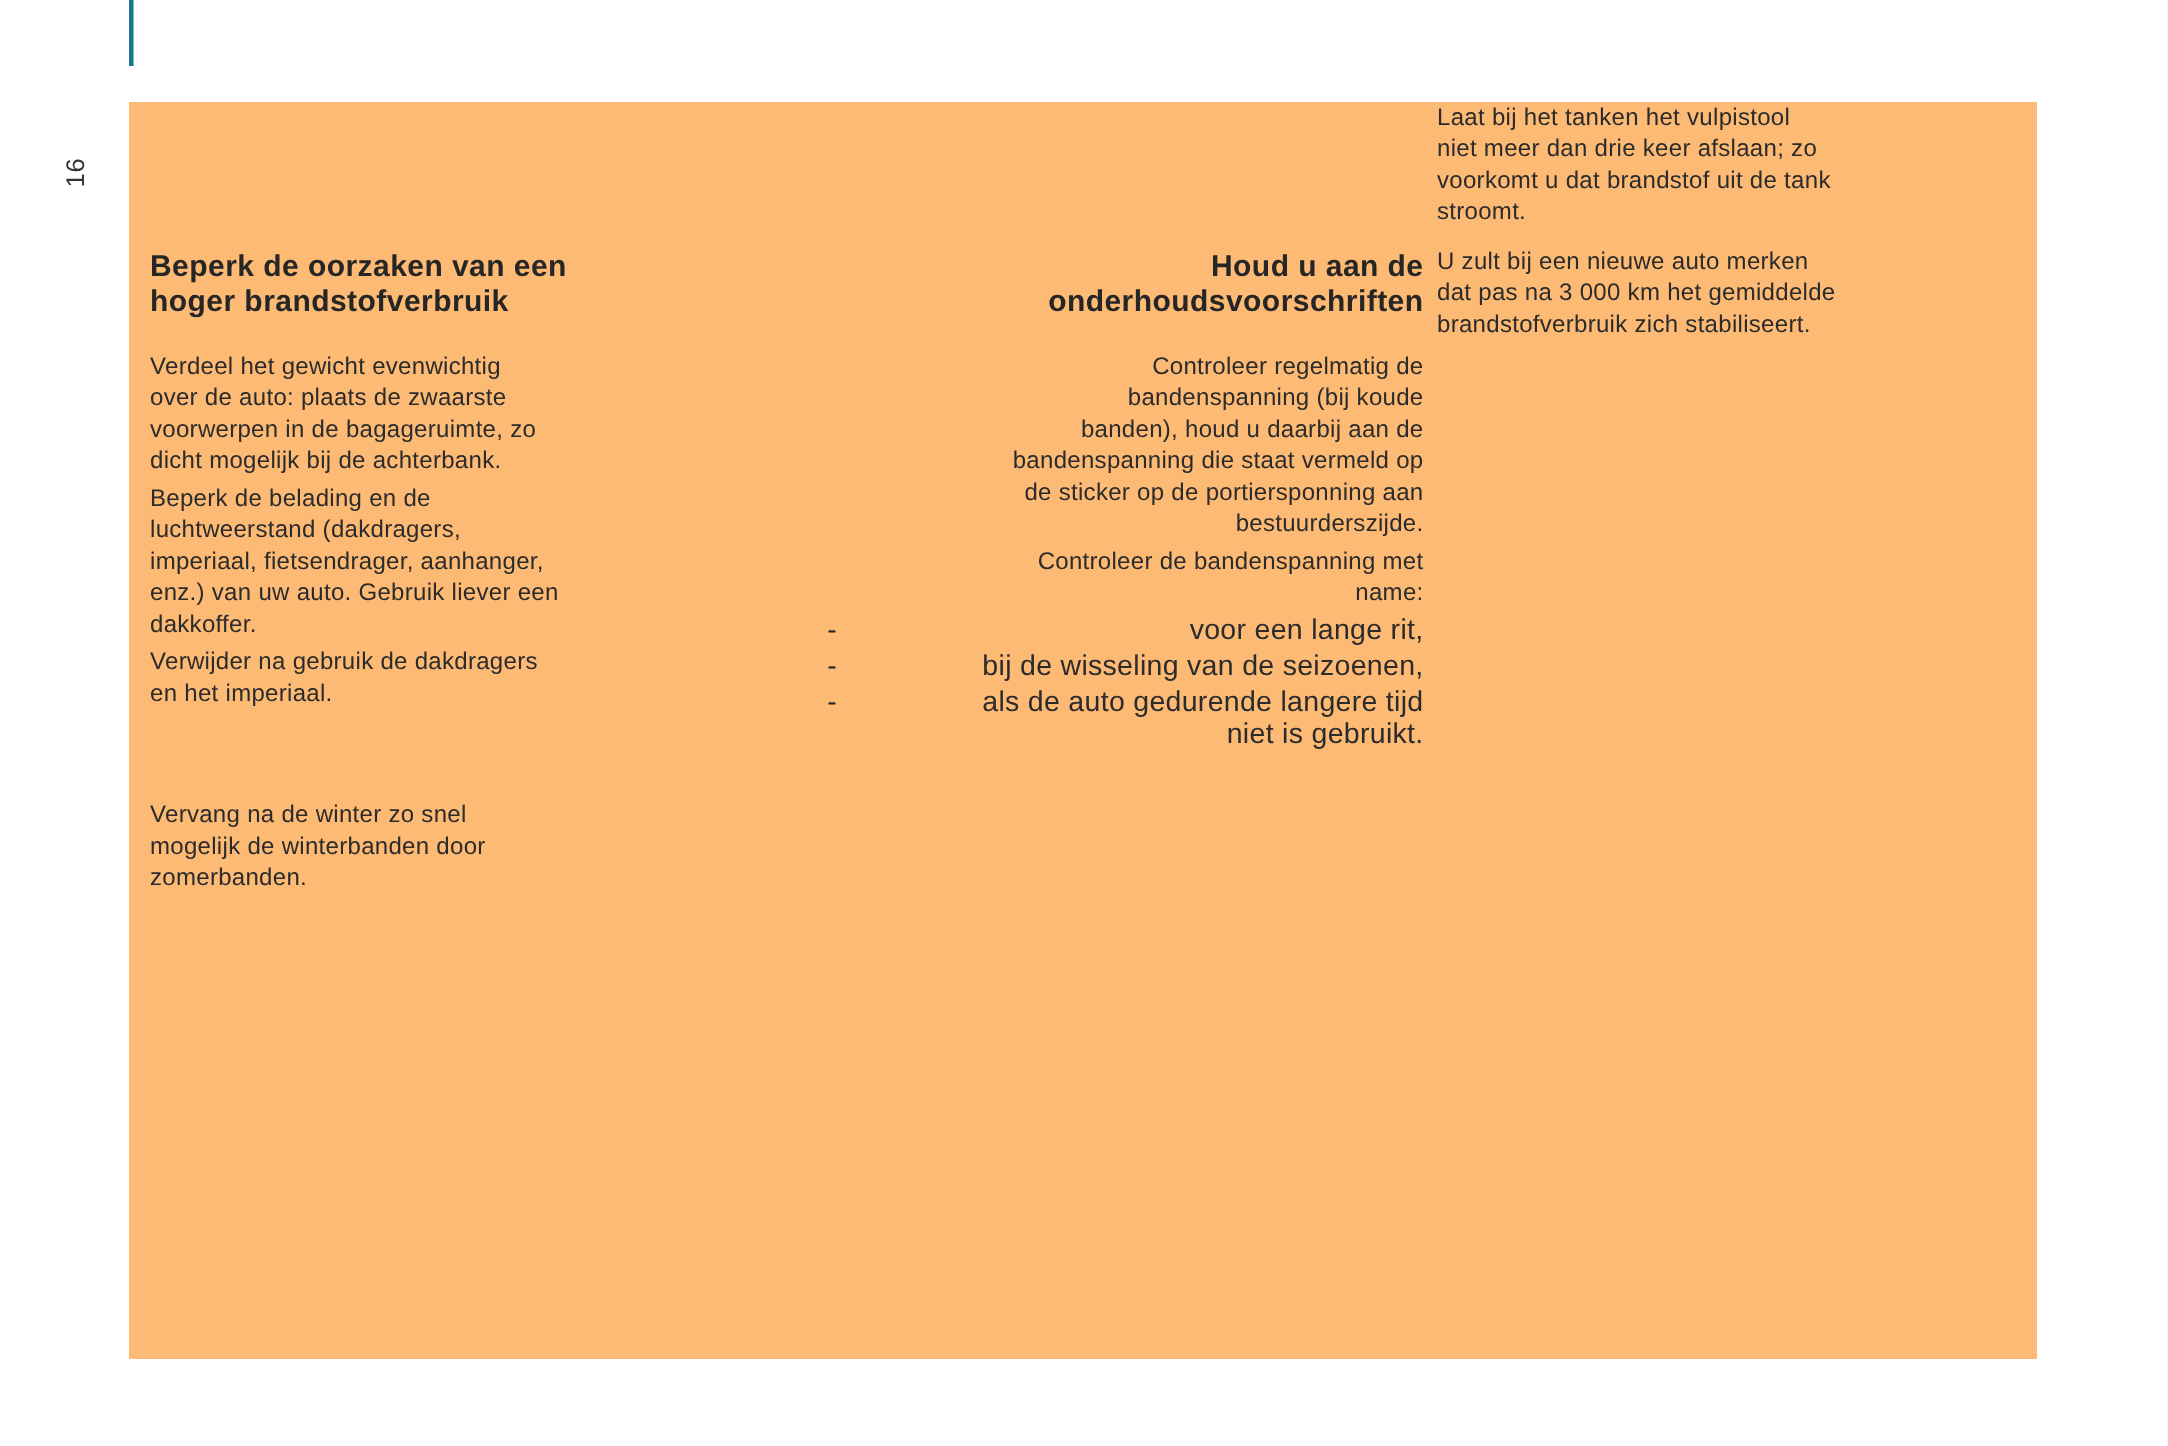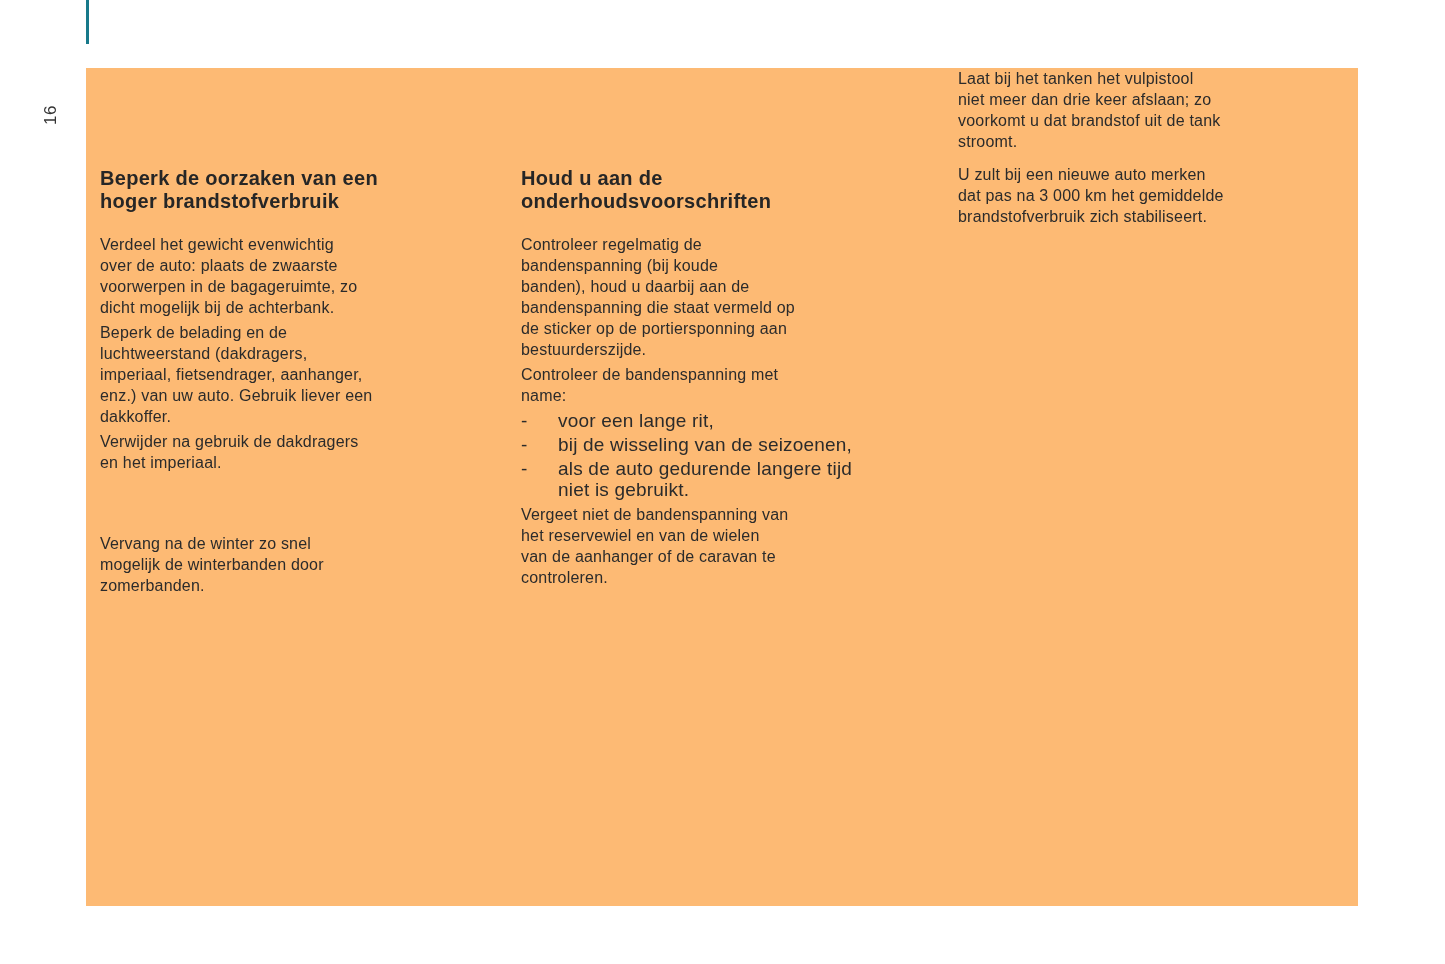--- a/index.html
+++ b/index.html
@@ -45,21 +45,21 @@
     width: 1272px;
     height: 838px;
     background: #fdba74;
   }
   .col {
     position: absolute;
     top: 0;
     box-sizing: border-box;
   }
   .col1 { left: 14px;  width: 408px; padding-top: 99px; }
-  .col2 { left: 435px; width: 428px; padding-top: 99px; }
+  .col2 { left: 435px; width: 428px; padding-top: 99px; text-align: right; }
   .col3 { left: 872px; width: 400px; }
   .heading {
     font-size: 20px;
     line-height: 22.5px;
     font-weight: bold;
     letter-spacing: 0.3px;
     margin: 0 0 22px 0;
     white-space: pre-line;
     color: #262626;
   }
@@ -141,24 +141,20 @@
         <li class="bullet-row">
           <span class="bullet-marker">-</span>
           <span class="bullet-text">bij de wisseling van de seizoenen,</span>
         </li>
         <li class="bullet-row">
           <span class="bullet-marker">-</span>
           <span class="bullet-text">als de auto gedurende langere tijd
 niet is gebruikt.</span>
         </li>
       </ul>
-      <p class="para gap-small">Vergeet niet de bandenspanning van
-het reservewiel en van de wielen
-van de aanhanger of de caravan te
-controleren.</p>
     </section>
 
     <section class="col col3">
       <p class="para">Laat bij het tanken het vulpistool
 niet meer dan drie keer afslaan; zo
 voorkomt u dat brandstof uit de tank
 stroomt.</p>
       <p class="para gap-medium">U zult bij een nieuwe auto merken
 dat pas na 3 000 km het gemiddelde
 brandstofverbruik zich stabiliseert.</p>

